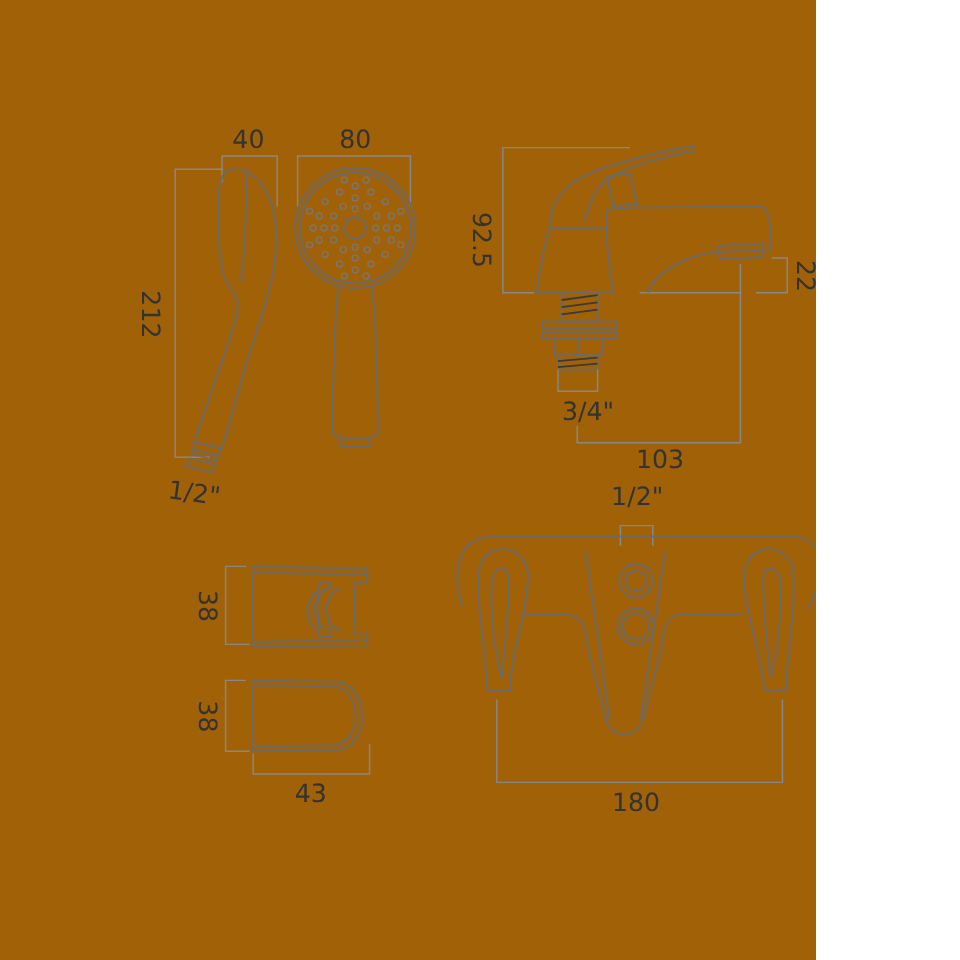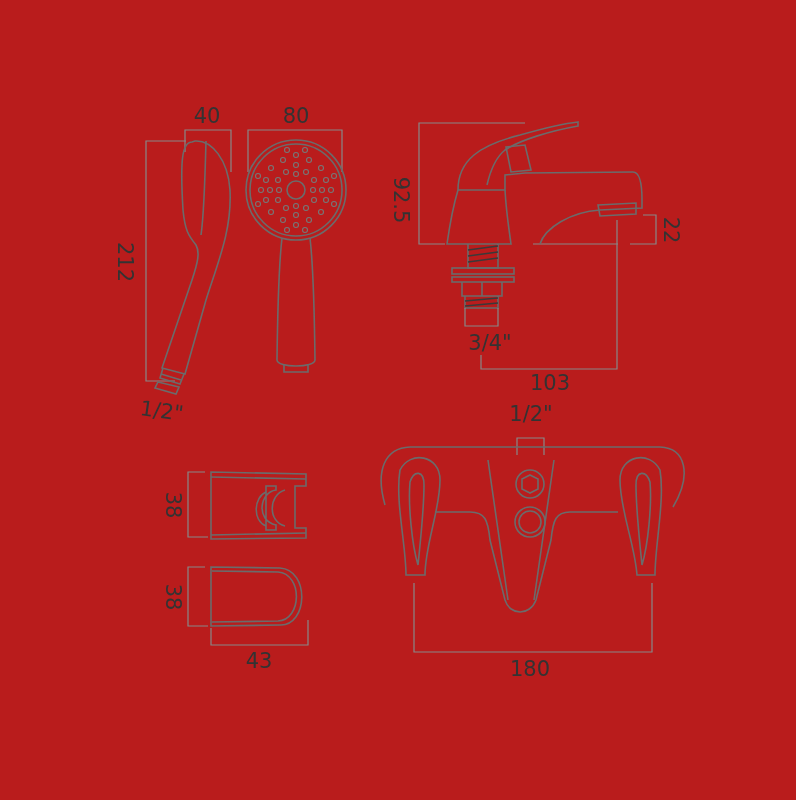--- a/index.html
+++ b/index.html
@@ -1,16 +1,16 @@
 <!DOCTYPE html>
 <html><head>
 <meta charset="utf-8">
 <style>
   html, body { margin:0; padding:0; background:#ffffff; }
-  #stage { position:relative; width:796px; height:800px; background:#b91c1c; overflow:hidden; }
+  #stage { position:relative; width:680px; height:800px; background:#a16207; overflow:hidden; }
   svg { position:absolute; left:0; top:0; }
   .dim { font-family:"DejaVu Sans", sans-serif; font-size:21px; fill:#333333; }
   .ln { fill:none; stroke:#6b6b6b; stroke-width:1.6; }
   .lnd { fill:none; stroke:#3a3a3a; stroke-width:1.5; }
   .dl { fill:none; stroke:#888888; stroke-width:1.2; }
 </style>
 </head>
 <body>
 
 <div id="stage">

